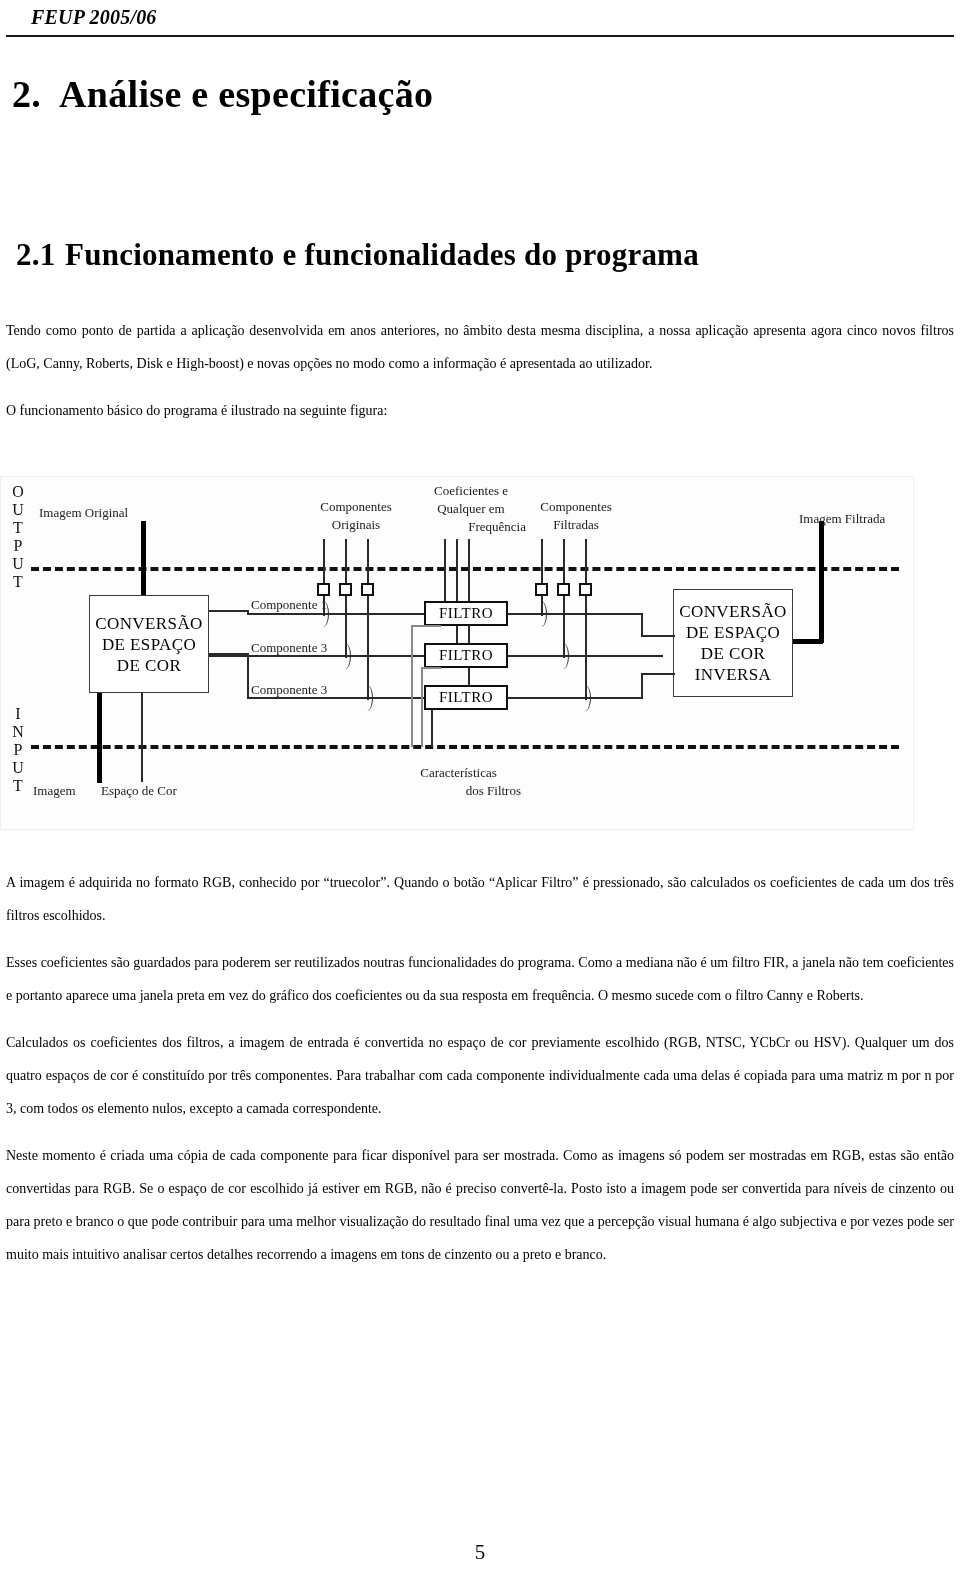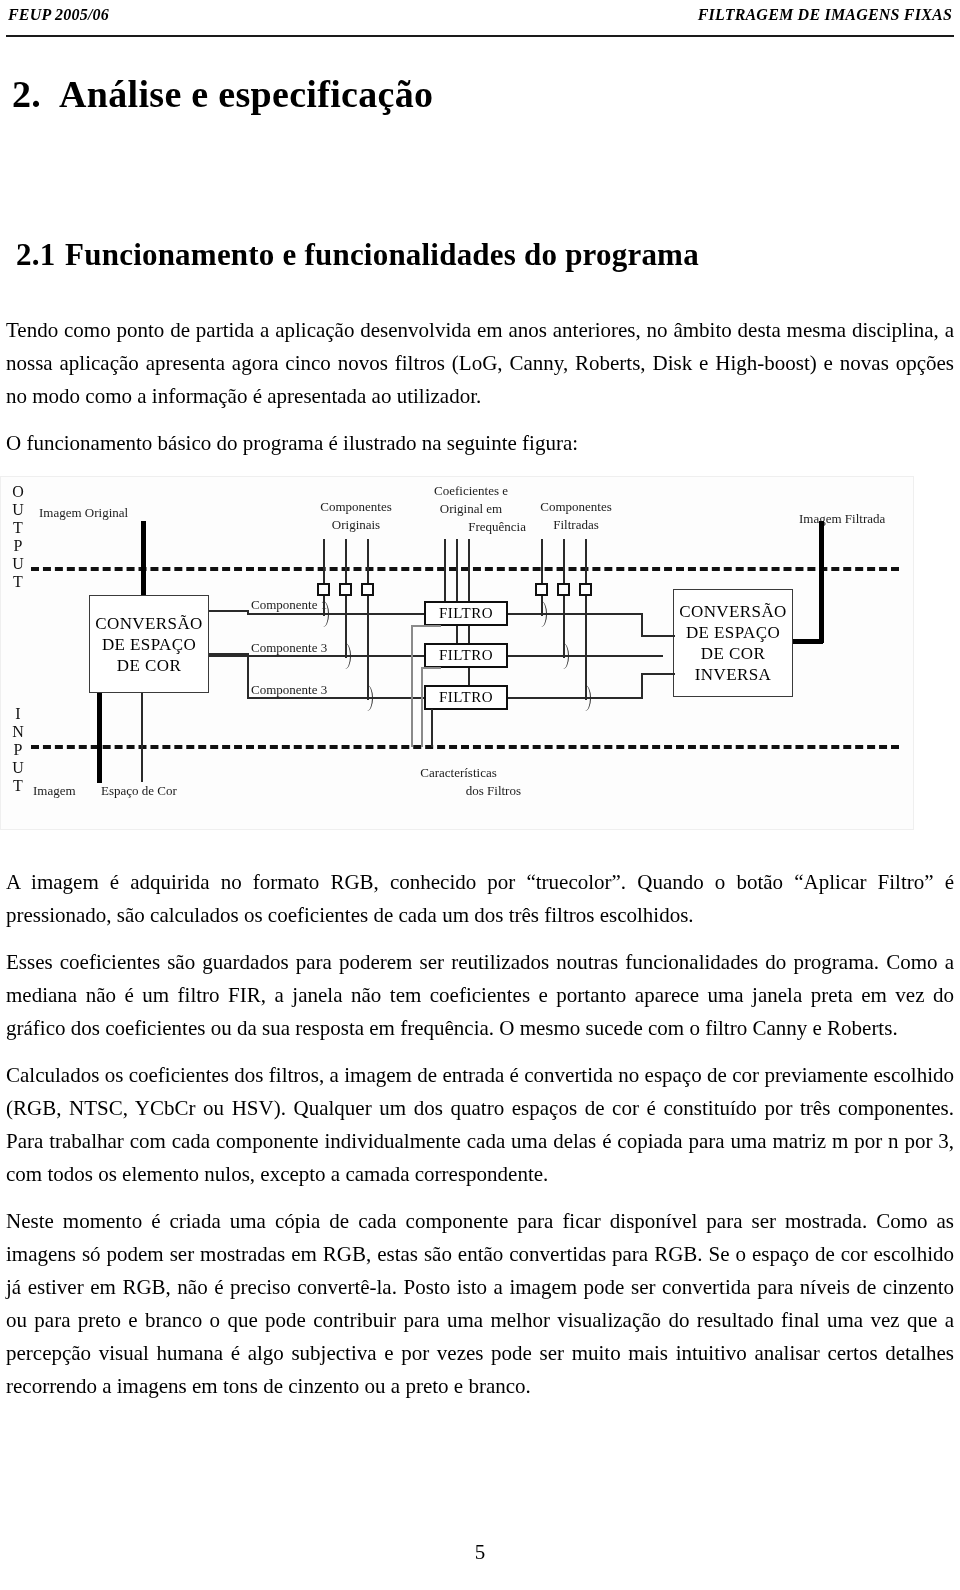--- a/index.html
+++ b/index.html
@@ -23,23 +23,24 @@
     right: 8px;
     top: 6px;
     height: 30px;
   }
   .page-header .hdr-left,
   .page-header .hdr-right {
     position: absolute;
     top: 0;
     font-style: italic;
     font-weight: bold;
-    font-size: 16px;
+    font-size: 20px;
     letter-spacing: 0.2px;
     white-space: nowrap;
+    margin-left: 23px;
   }
   .page-header .hdr-left { left: 0; }
   .page-header .hdr-right { right: 0; }
   .header-rule {
     position: absolute;
     left: 6px;
     right: 6px;
     top: 35px;
     height: 0;
     border-top: 2px solid #1a1a1a;
@@ -68,21 +69,21 @@
     transform: scaleX(0.97);
     transform-origin: left center;
   }
   .section-heading .num { margin-right: 10px; }
 
   
   .body-block {
     position: absolute;
     left: 6px;
     width: 948px;
-    font-size: 21px;
+    font-size: 14px;
     line-height: 33px;
     text-align: justify;
     text-justify: inter-word;
   }
   .body-block p { margin: 0 0 14px 0; }
   .body-block p:last-child { margin-bottom: 0; }
 
   #intro-block { top: 314px; }
   #after-figure-block { top: 866px; }
 
@@ -185,21 +186,20 @@
     top: 1540px;
     text-align: center;
     font-size: 21px;
   }
 </style>
 </head>
 <body>
 
 <div class="page-header">
   <div class="hdr-left">FEUP 2005/06</div>
-  <div class="hdr-right">FILTRAGEM DE IMAGENS FIXAS</div>
 </div>
 <div class="header-rule"></div>
 
 <div class="chapter-heading">
   <span class="num">2.</span><span>Análise e especificação</span>
 </div>
 
 <div class="section-heading">
   <span class="num">2.1</span><span>Funcionamento e funcionalidades do programa</span>
 </div>
@@ -229,21 +229,21 @@
 
   <div class="dash-line" style="left:30px; right:14px; top:90px;"></div>
   <div class="dash-line" style="left:30px; right:14px; top:268px;"></div>
 
   <div class="lbl" style="left:38px; top:28px;">Imagem Original</div>
 
   <div class="lbl center" style="left:300px; top:22px; width:110px;">Componentes</div>
   <div class="lbl center" style="left:300px; top:40px; width:110px;">Originais</div>
 
   <div class="lbl center" style="left:415px; top:6px; width:110px;">Coeficientes e</div>
-  <div class="lbl center" style="left:415px; top:24px; width:110px;">Original em</div>
+  <div class="lbl center" style="left:415px; top:24px; width:110px;">Qualquer em</div>
   <div class="lbl center" style="left:415px; top:42px; width:110px;text-align:right;">Frequência</div>
 
   <div class="lbl center" style="left:520px; top:22px; width:110px;">Componentes</div>
   <div class="lbl center" style="left:520px; top:40px; width:110px;">Filtradas</div>
 
   <div class="lbl" style="left:790px; top:34px;margin-left:8px;">Imagem Filtrada</div>
 
   <div class="lbl" style="left:32px; top:306px;">Imagem</div>
   <div class="lbl" style="left:100px; top:306px;">Espaço de Cor</div>
   <div class="lbl center" style="left:395px; top:288px; width:125px;">Características</div>

